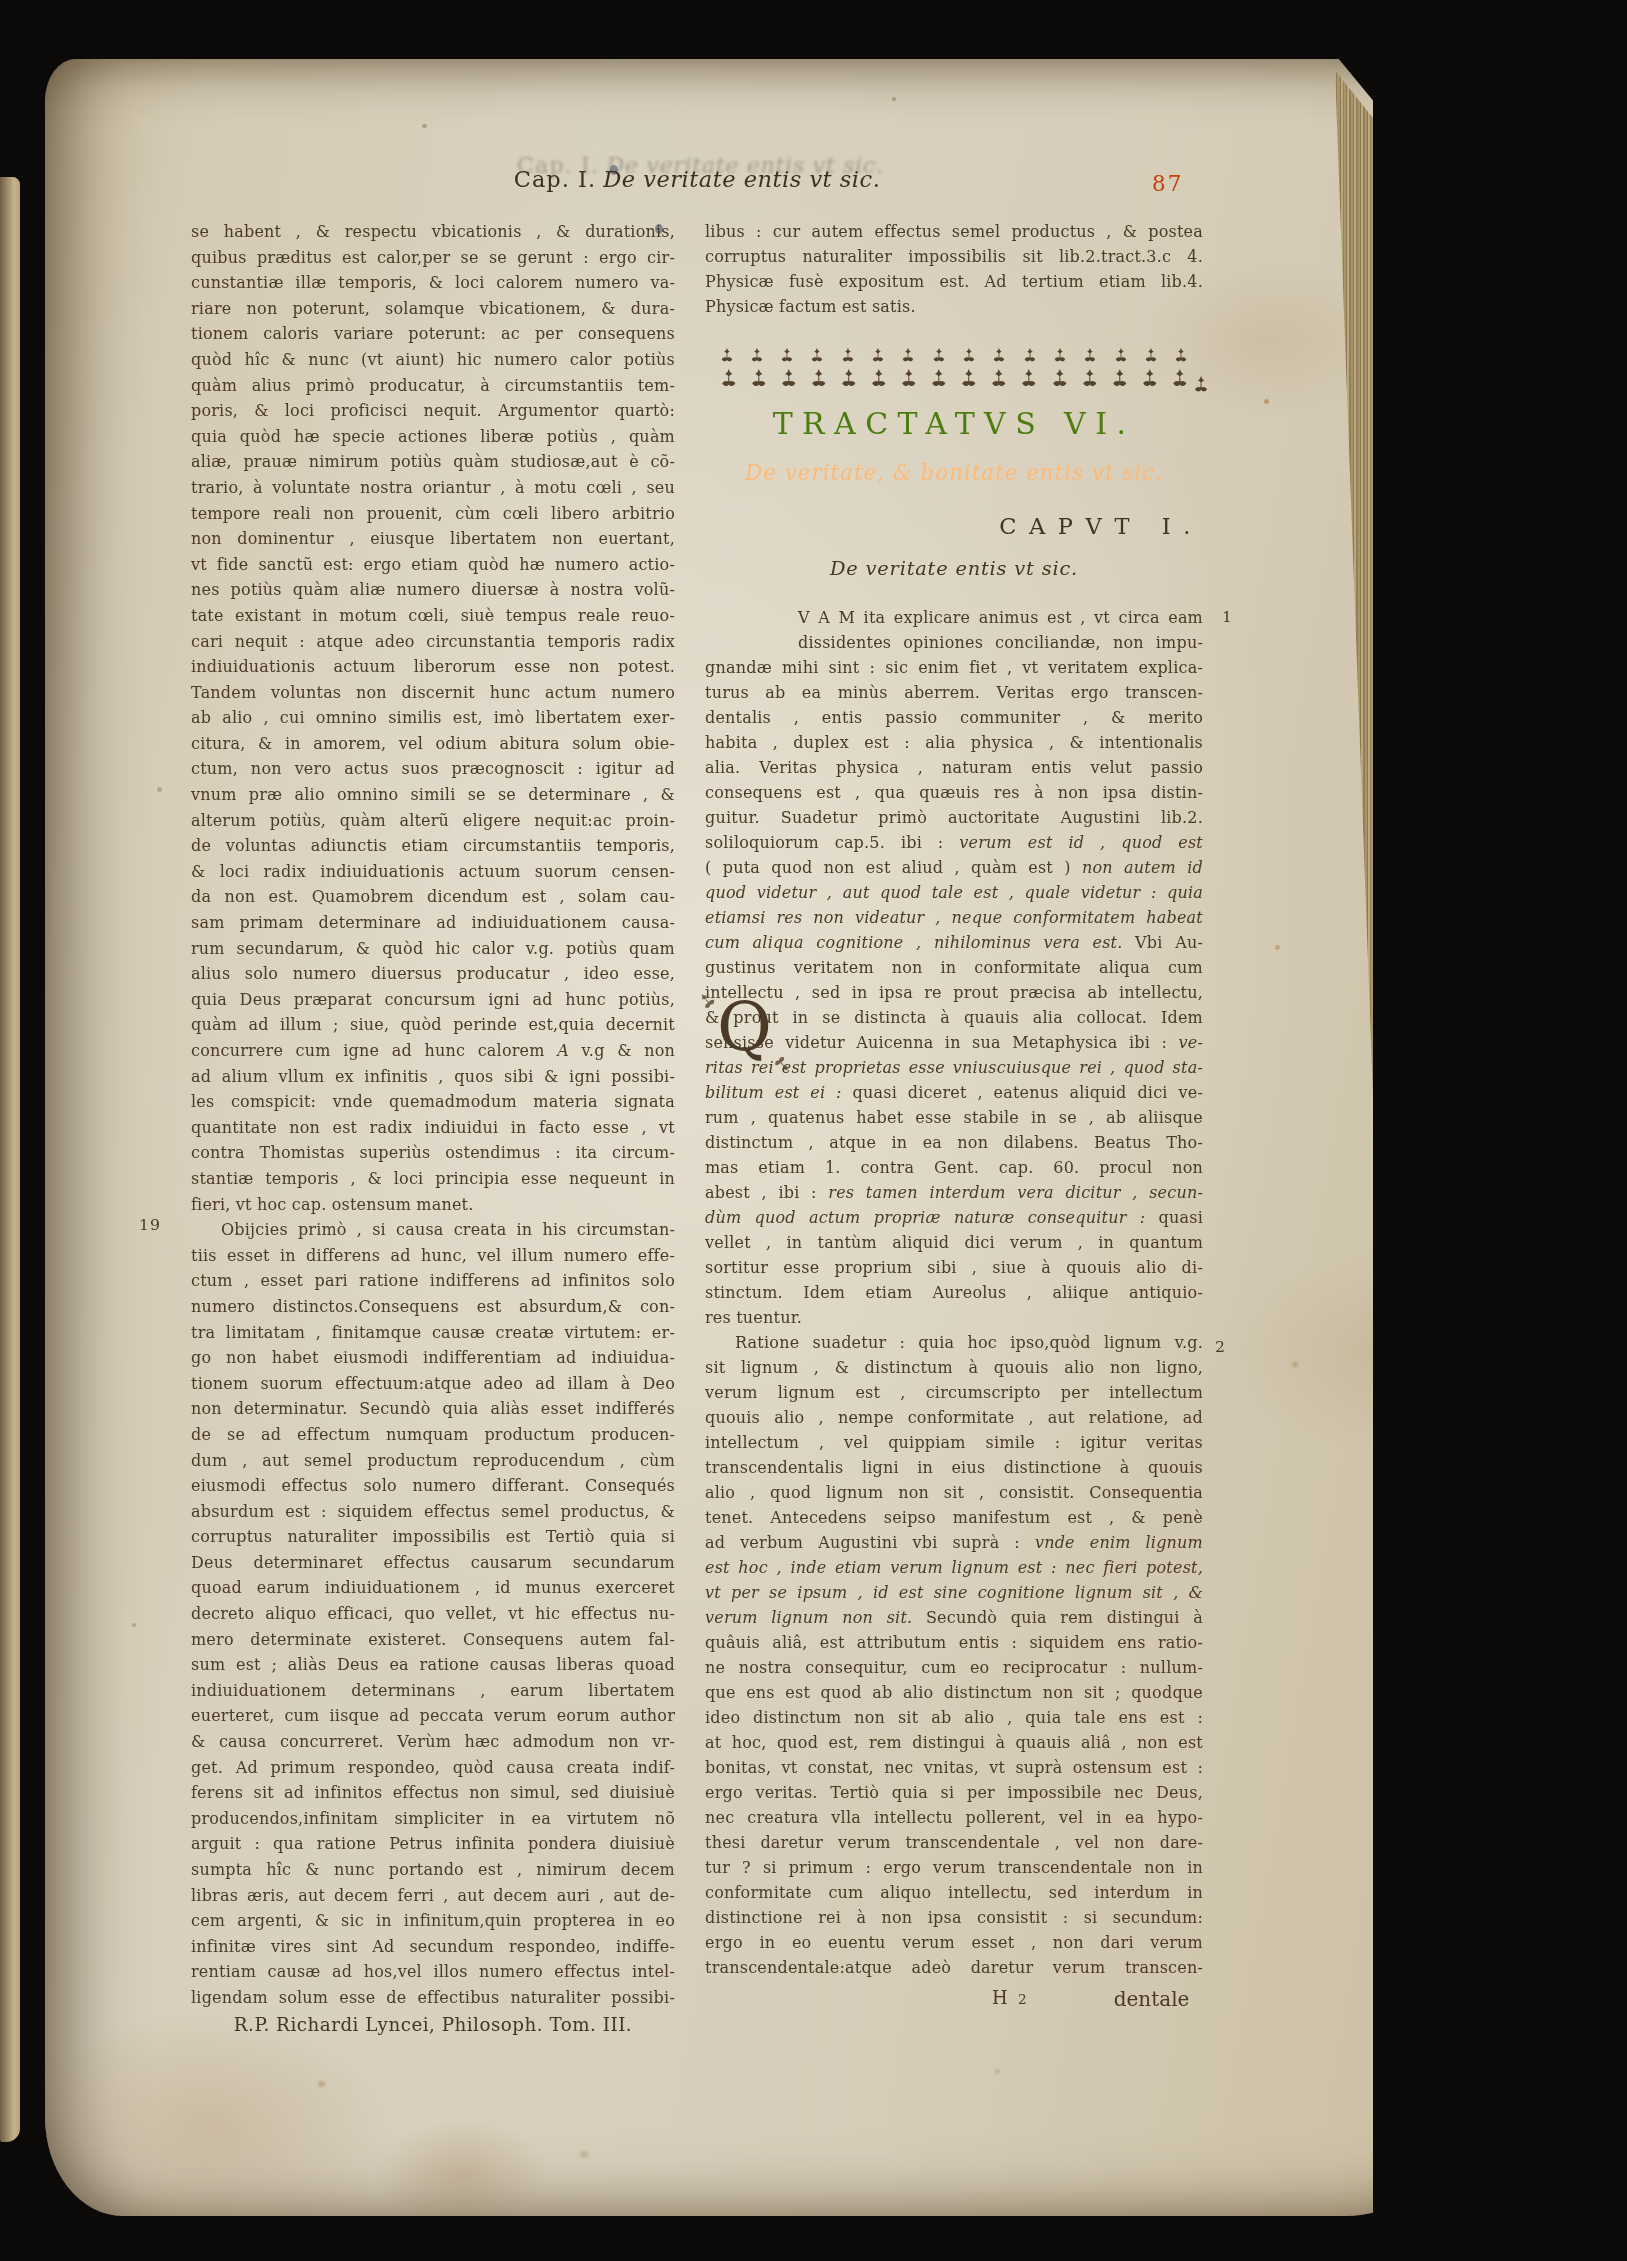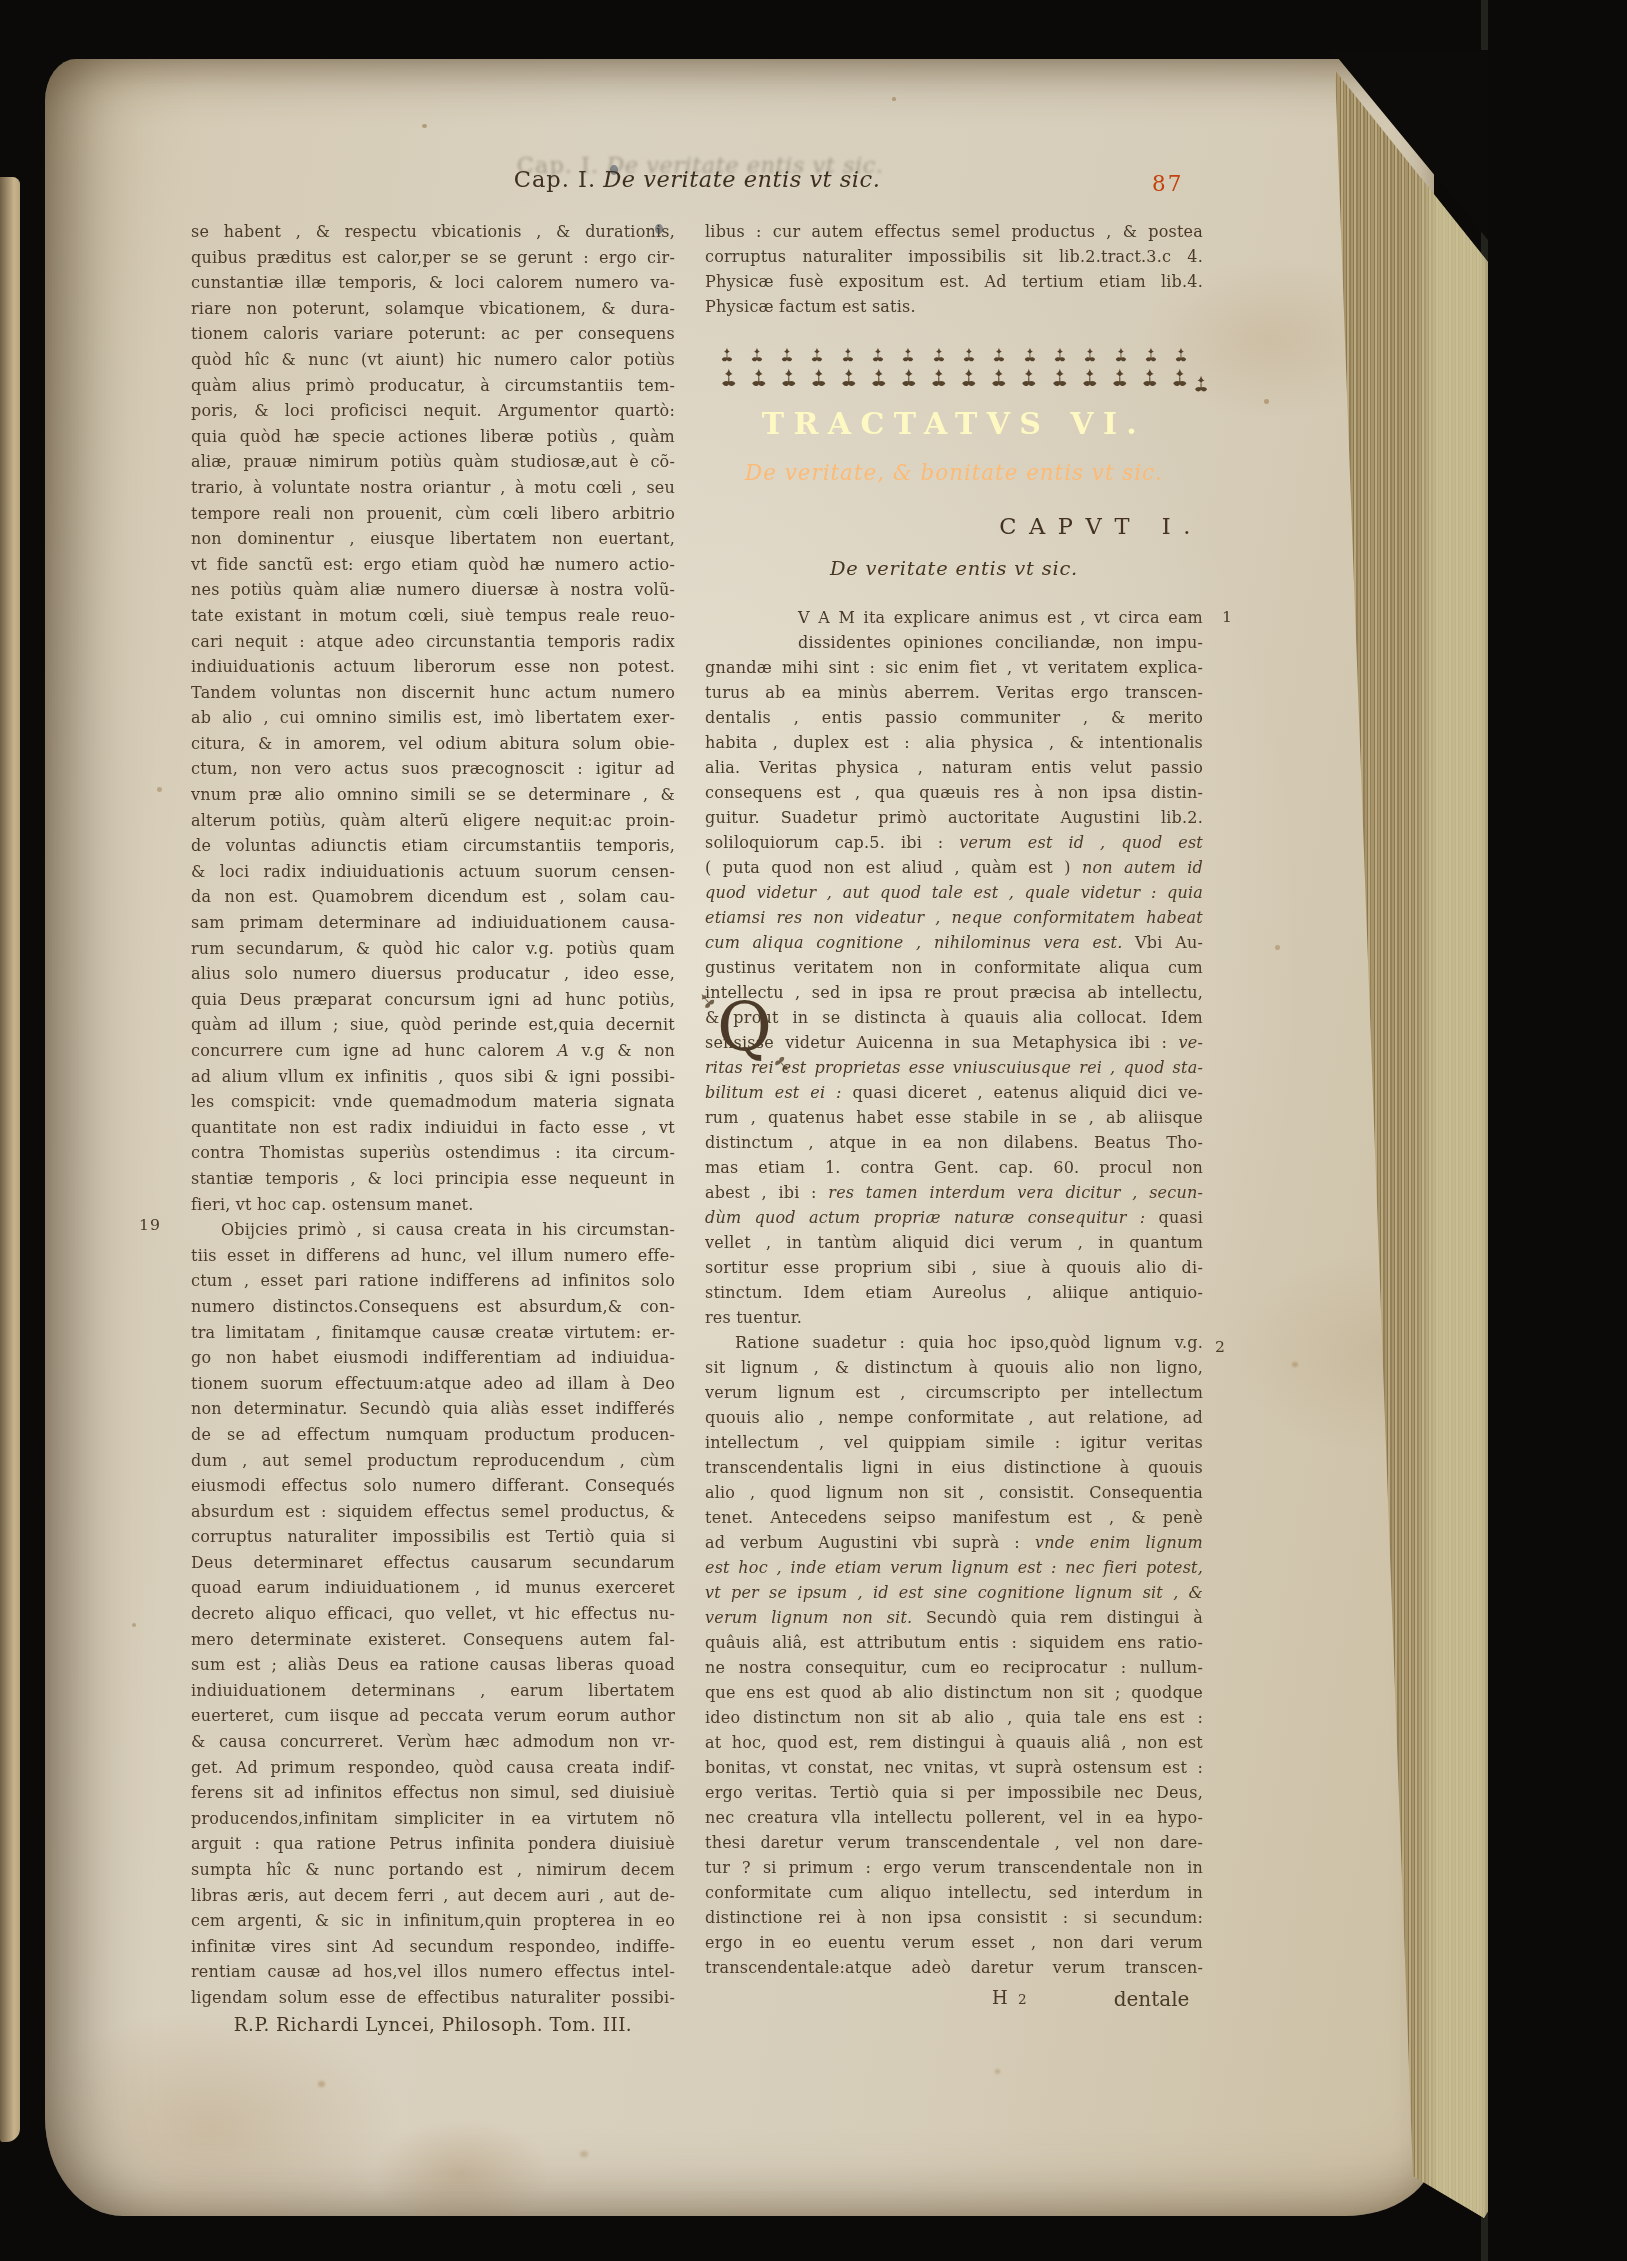--- a/index.html
+++ b/index.html
@@ -1,16 +1,16 @@
 <!DOCTYPE html>
 <html style="font-size:8.4px"><head>
 <meta charset="utf-8">
 <style>
   html,body{margin:0;padding:0;background:#0b0a09;}
-  #shot{position:relative;width:1488px;height:2261px;overflow:hidden;background:#0b0a09;
+  #shot{position:relative;width:1373px;height:2261px;overflow:hidden;background:#0b0a09;
         font-family:"DejaVu Serif","Liberation Serif",serif;color:#4a3a27;}
   
   .bg-right{position:absolute;left:1481px;top:0;width:146px;height:2261px;background:#22231d;}
   
   .left-sliver{position:absolute;left:0;top:177px;width:20px;height:1965px;
         background:linear-gradient(90deg,#6e5f45,#c7b38c 70%,#b8a47c);border-radius:0 7.3px 13.6px 3.1px;}
   
   .page{position:absolute;left:45px;top:59px;width:1389px;height:2157px;
         border-radius:31px 7.3px 89px 78px / 42px 10.5px 63px 99px;
         background:
@@ -54,21 +54,21 @@
   .col-footer{margin-top:3.1px;text-align:center;font-size:18.3px;letter-spacing:0.5px;color:#453523;}
   
   .orn-band{position:relative;margin:28px auto 0;width:469px;height:45px;}
   .orn-row{display:flex;justify-content:space-between;}
   .orn-row.r1{height:19px;}
   .orn-row.r2{height:24px;margin-top:2.1px;}
   .sprig{height:100%;width:auto;fill:#56432c;}
   .orn-extra{position:absolute;right:-21px;top:28px;height:22px;}
   .orn-extra .sprig{height:22px;}
   .tractatus{margin-top:14.6px;text-align:center;font-size:30px;line-height:33px;letter-spacing:9.4px;
-      color:#fef9c3;white-space:nowrap;font-weight:bold;}
+      color:#4d7c0f;white-space:nowrap;}
   .subtitle{margin-top:21px;text-align:center;font-style:italic;font-size:21.4px;line-height:24px;
       letter-spacing:1px;color:#fdba74;white-space:nowrap;}
   .caput{margin-top:29px;text-align:right;font-size:22.5px;line-height:24px;letter-spacing:12.6px;
       color:#42321f;white-space:nowrap;}
   .caput-sub{margin-top:20px;text-align:center;font-style:italic;font-size:19.4px;line-height:22px;
       letter-spacing:0.8px;color:#46351f;white-space:nowrap;}
   .body-lines{margin-top:25px;position:relative;}
   
   .dropcap{position:absolute;left:-2.1px;top:387px;width:83px;height:80px;color:#4a3a27;}
   .dropcap .q{position:absolute;left:0;top:-4.2px;width:100%;height:100%;

